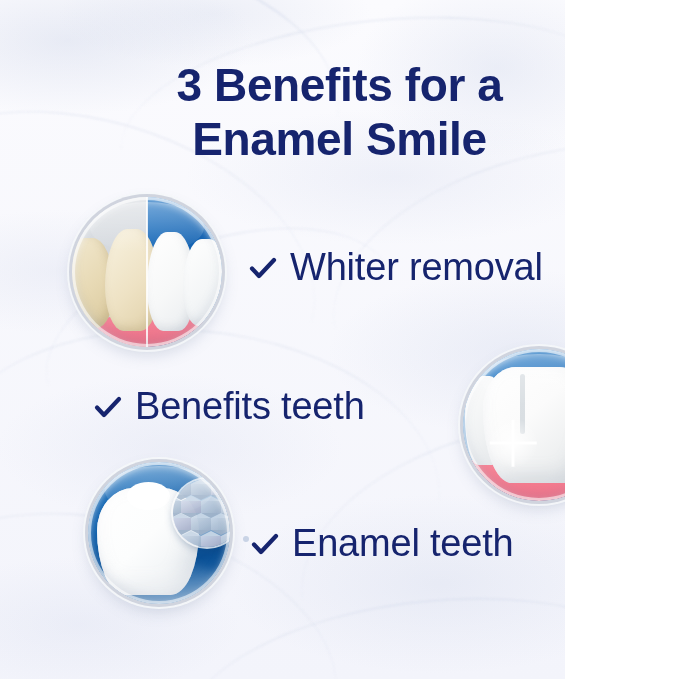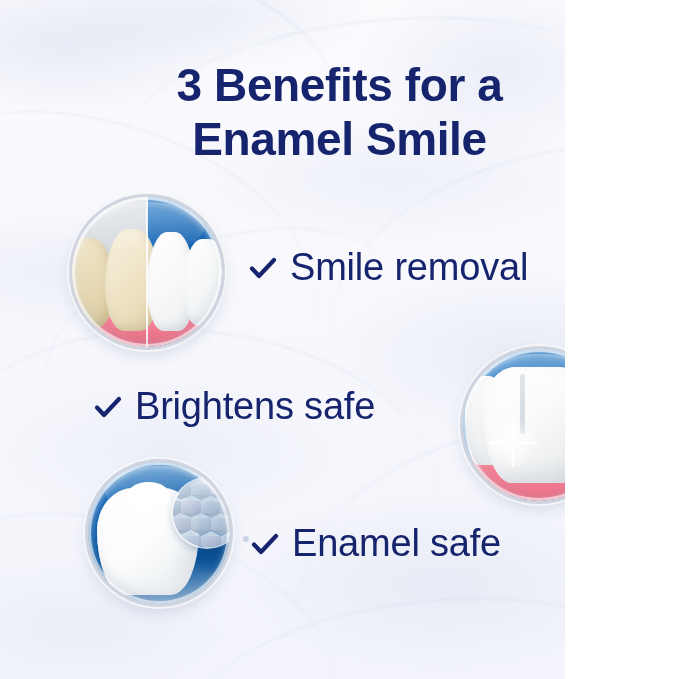--- a/index.html
+++ b/index.html
@@ -314,30 +314,30 @@
     </div>
     <div class="rim"></div>
   </div>
 
   <div class="benefit" id="benefit-1">
     <span class="check">
       <svg width="30" height="30" viewBox="0 0 30 30" aria-hidden="true">
         <path d="M4 15.5 L11 23 L26 7" fill="none" stroke="#16246e" stroke-width="4.2" stroke-linecap="round" stroke-linejoin="round"></path>
       </svg>
     </span>
-    <span>Smile removal</span>
+    <span>Whiter removal</span>
   </div>
 
   <div class="benefit" id="benefit-2">
     <span class="check">
       <svg width="30" height="30" viewBox="0 0 30 30" aria-hidden="true">
         <path d="M4 15.5 L11 23 L26 7" fill="none" stroke="#16246e" stroke-width="4.2" stroke-linecap="round" stroke-linejoin="round"></path>
       </svg>
     </span>
-    <span>Brightens safe</span>
+    <span>Benefits teeth</span>
   </div>
 
   <div class="badge" id="badge-bright">
     <div class="inner">
       <div class="sky"></div>
       <div class="gum"></div>
       <div class="side-l"></div>
       <div class="side-r"></div>
       <div class="molar"></div>
       <div class="sparkle"></div>
@@ -375,16 +375,16 @@
   </div>
 
   <div id="enamel-dot"></div>
 
   <div class="benefit" id="benefit-3">
     <span class="check">
       <svg width="30" height="30" viewBox="0 0 30 30" aria-hidden="true">
         <path d="M4 15.5 L11 23 L26 7" fill="none" stroke="#16246e" stroke-width="4.2" stroke-linecap="round" stroke-linejoin="round"></path>
       </svg>
     </span>
-    <span>Enamel safe</span>
+    <span>Enamel teeth</span>
   </div>
 
 </div>
 
 </body></html>

